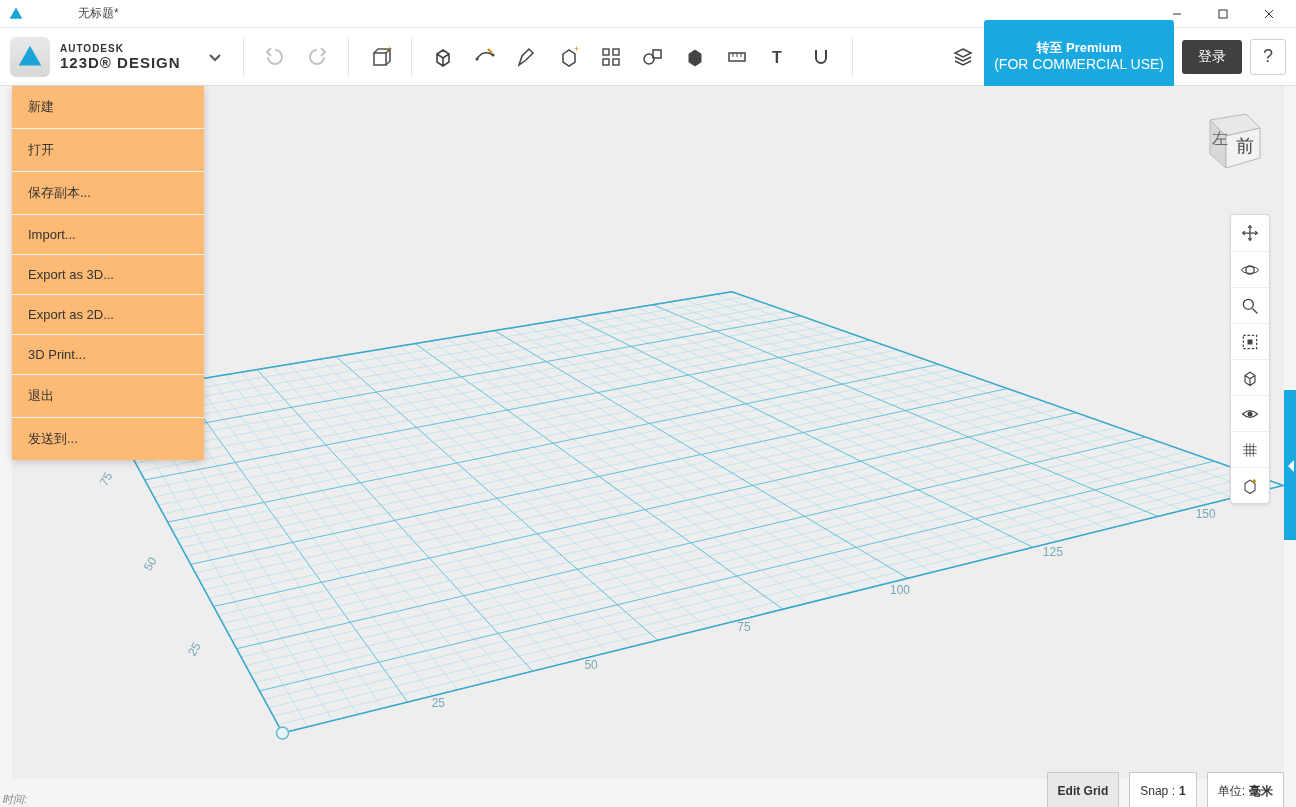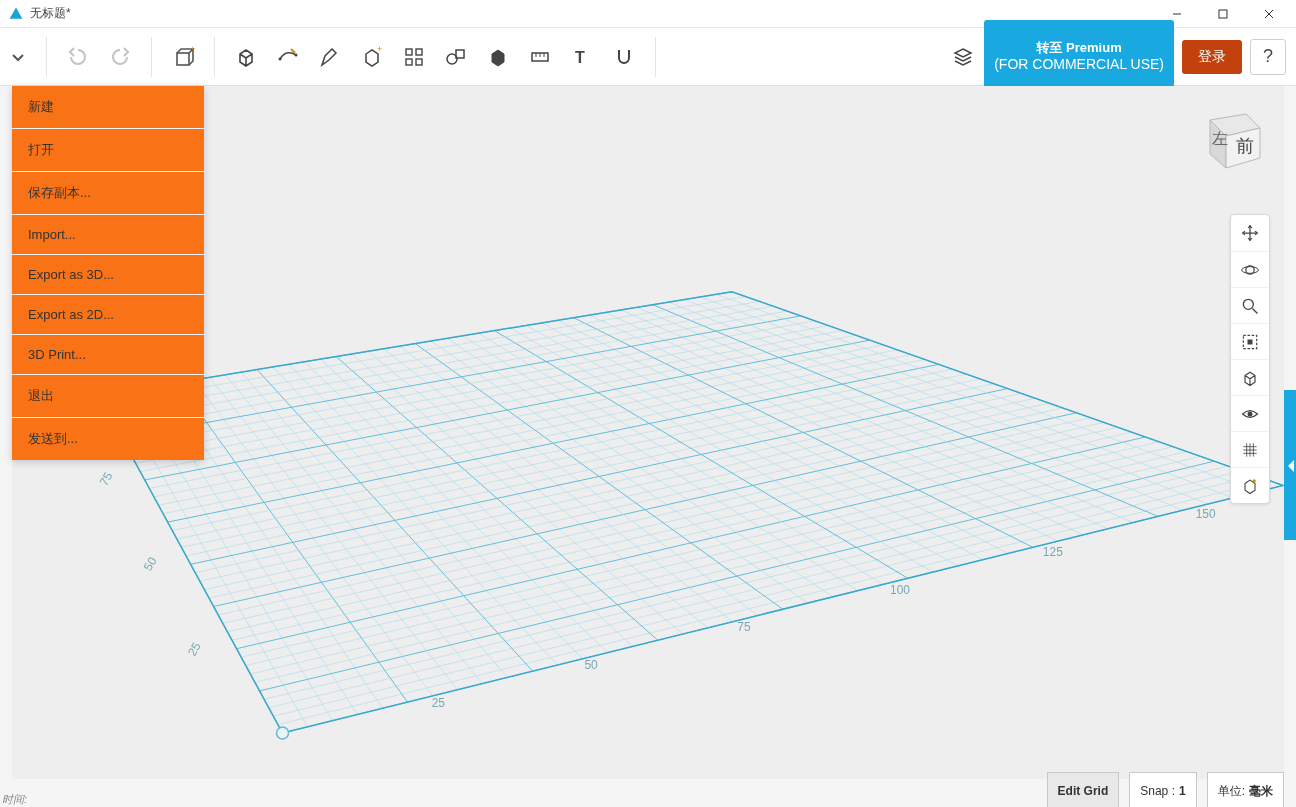--- a/index.html
+++ b/index.html
@@ -1,19 +1,19 @@
 <!DOCTYPE html>
 <html><head>
 <meta charset="utf-8">
 <style>
 * { margin: 0; padding: 0; box-sizing: border-box; font-family: "Segoe UI", Arial, sans-serif; }
 body { width: 1296px; height: 807px; background: #f5f5f5; overflow: hidden; position: relative; }
 
 
-.titlebar { height: 28px; background: #fff; display: flex; align-items: center; padding: 0 4px; border-bottom: 1px solid #e8e8e8; }
+.titlebar { height: 28px; background: #fff; display: flex; align-items: center; padding: 0 4px; border-bottom: 1px solid #e8e8e8; gap: 48px; }
 .titlebar .app-icon { width: 16px; height: 16px; margin: 0 6px 0 4px; }
 .titlebar .title { font-size: 12px; color: #444; flex: 1; }
 .win-controls { display: flex; }
 .win-btn { width: 46px; height: 28px; display: flex; align-items: center; justify-content: center; cursor: pointer; }
 .win-btn svg { width: 10px; height: 10px; }
 
 
 .toolbar { height: 58px; background: #fff; display: flex; align-items: center; border-bottom: 1px solid #e0e0e0; position: relative; }
 .logo-block { display: flex; align-items: center; padding: 0 16px 0 10px; height: 100%; }
 .logo-cube { width: 40px; height: 40px; border-radius: 6px; background: linear-gradient(180deg,#e8e8e8,#d8d8d8); display:flex; align-items:center; justify-content:center; margin-right:10px; }
@@ -25,25 +25,25 @@
 
 .tbtn { width: 42px; height: 42px; display:flex; align-items:center; justify-content:center; cursor:pointer; color:#555; }
 .tbtn svg { width: 24px; height: 24px; }
 .tbtn.disabled { opacity:.35; cursor:default; }
 
 .spacer { flex: 1; }
 
 .premium-btn { background:#19a8e0; color:#fff; border-radius:3px; padding: 20px 10px; text-align:center; cursor:pointer; margin-right:8px; line-height:1.25; }
 .premium-btn .line1 { font-size:13px; font-weight:600; }
 .premium-btn .line2 { font-size:14px; }
-.login-btn { background:#c2410c; color:#fff; border-radius:3px; padding: 8px 16px; font-size:14px; cursor:pointer; margin-right:8px; }
+.login-btn { background:#404040; color:#fff; border-radius:3px; padding: 8px 16px; font-size:14px; cursor:pointer; margin-right:8px; }
 .help-btn { width:36px; height:36px; border:1px solid #d0d0d0; border-radius:3px; display:flex; align-items:center; justify-content:center; font-size:18px; color:#444; cursor:pointer; margin-right:10px; }
 
 
-.dropdown { position:absolute; left:12px; top:86px; width:192px; background:#f97316; box-shadow:0 2px 8px rgba(0,0,0,.18); z-index:100; }
+.dropdown { position:absolute; left:12px; top:86px; width:192px; background:#fdba74; box-shadow:0 2px 8px rgba(0,0,0,.18); z-index:100; }
 .dropdown .item { padding:12px 16px; font-size:13px; color:#333; cursor:pointer; border-bottom:1px solid #f2f2f2; }
 .dropdown .item:last-child { border-bottom:none; }
 
 
 .viewport { position:absolute; left:12px; right:12px; top:86px; bottom:28px; background:#eeeeee; overflow:hidden; }
 .viewport svg.grid { position:absolute; left:0; top:0; width:100%; height:100%; }
 
 
 .viewcube { position:absolute; right:28px; top:98px; width:78px; height:78px; }
 
@@ -87,20 +87,31 @@
     <div class="win-btn">
         <svg viewBox="0 0 10 10">
           <line x1="1" y1="1" x2="9" y2="9" stroke="#333" stroke-width="1"></line>
           <line x1="9" y1="1" x2="1" y2="9" stroke="#333" stroke-width="1"></line>
         </svg>
       </div>
   </div>
 </div>
 
 <div class="toolbar">
+  <div class="logo-block">
+    <div class="logo-cube">
+      <svg width="28" height="28" viewBox="0 0 20 20">
+          <path d="M10 2 L18 16 L2 16 Z" fill="#1aa4d8"></path>
+        </svg>
+    </div>
+    <div>
+      <div class="logo-text-a">AUTODESK</div>
+      <div class="logo-text-b">123D® DESIGN</div>
+    </div>
+  </div>
   <div class="menu-chevron">
     <svg width="16" height="16" viewBox="0 0 16 16">
         <path d="M3 6 L8 11 L13 6" fill="none" stroke="#555" stroke-width="2"></path>
       </svg>
   </div>
   <div class="vsep"></div>
 
   <div class="tbtn disabled">
       <svg viewBox="0 0 24 24">
         <path d="M12 5 A7 7 0 1 1 5 12" fill="none" stroke="#555" stroke-width="2"></path>

